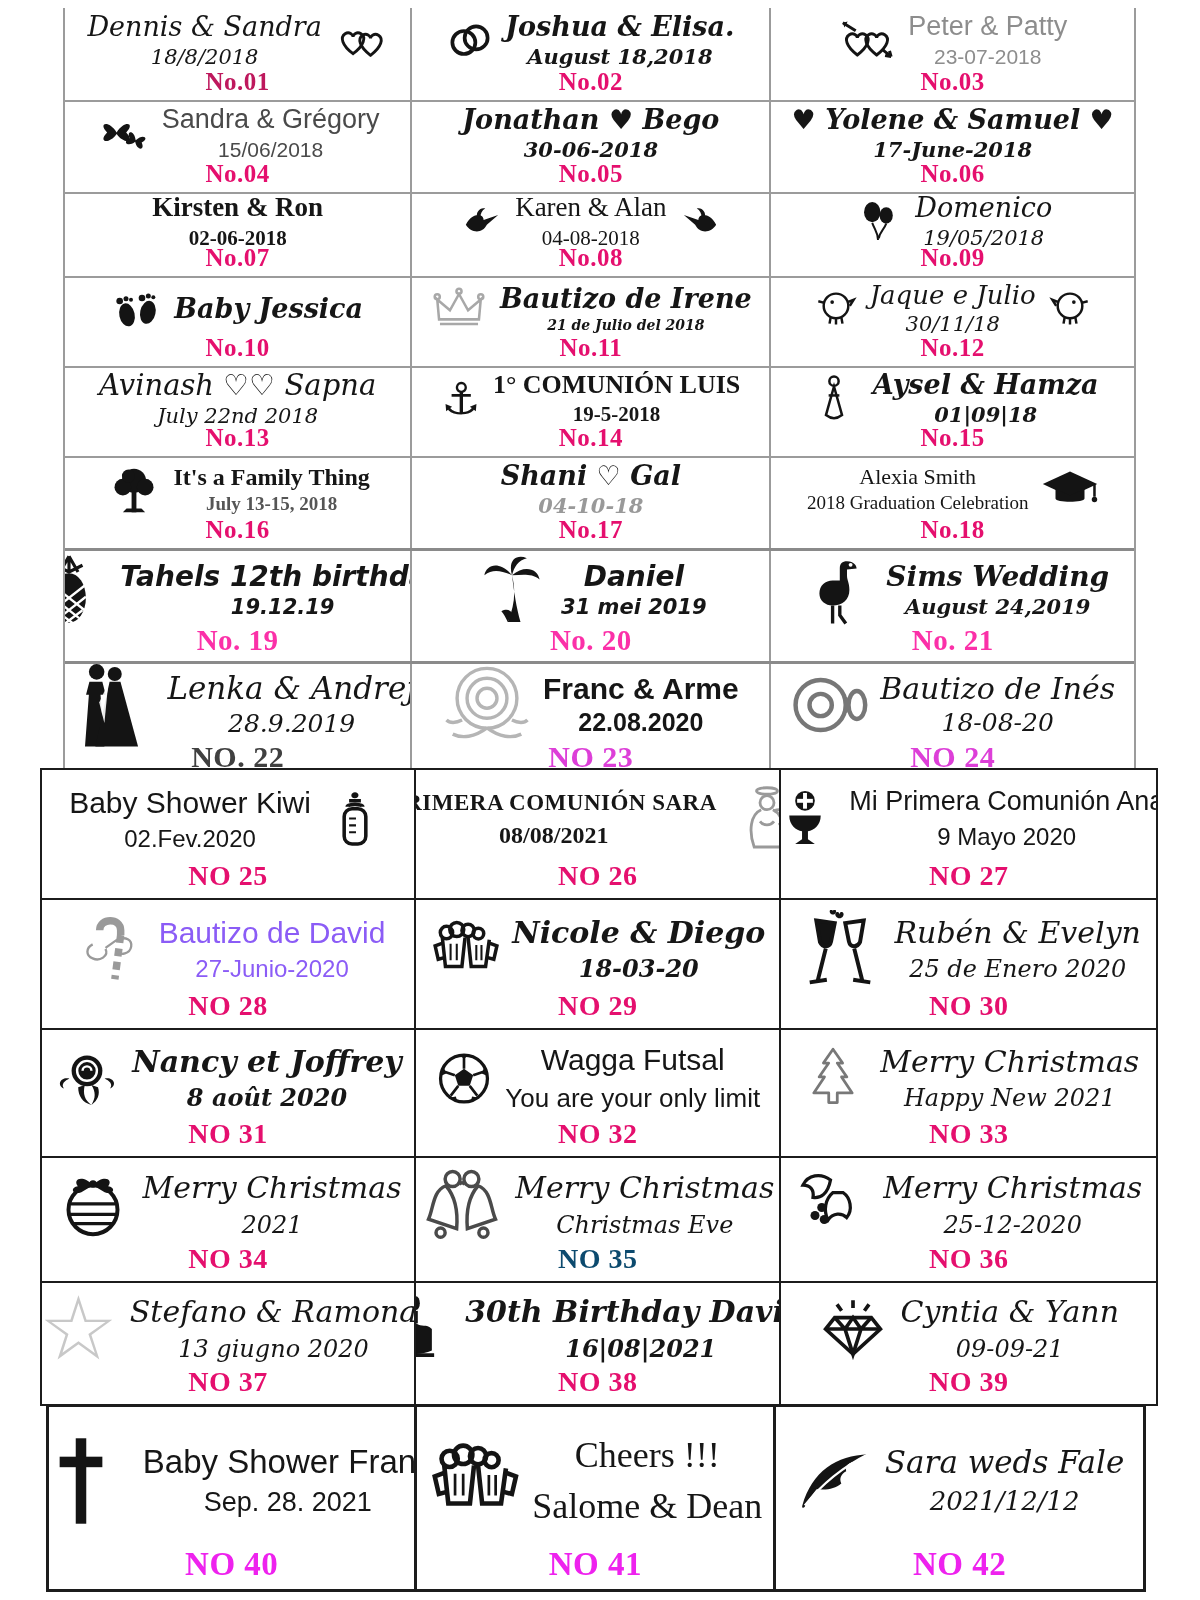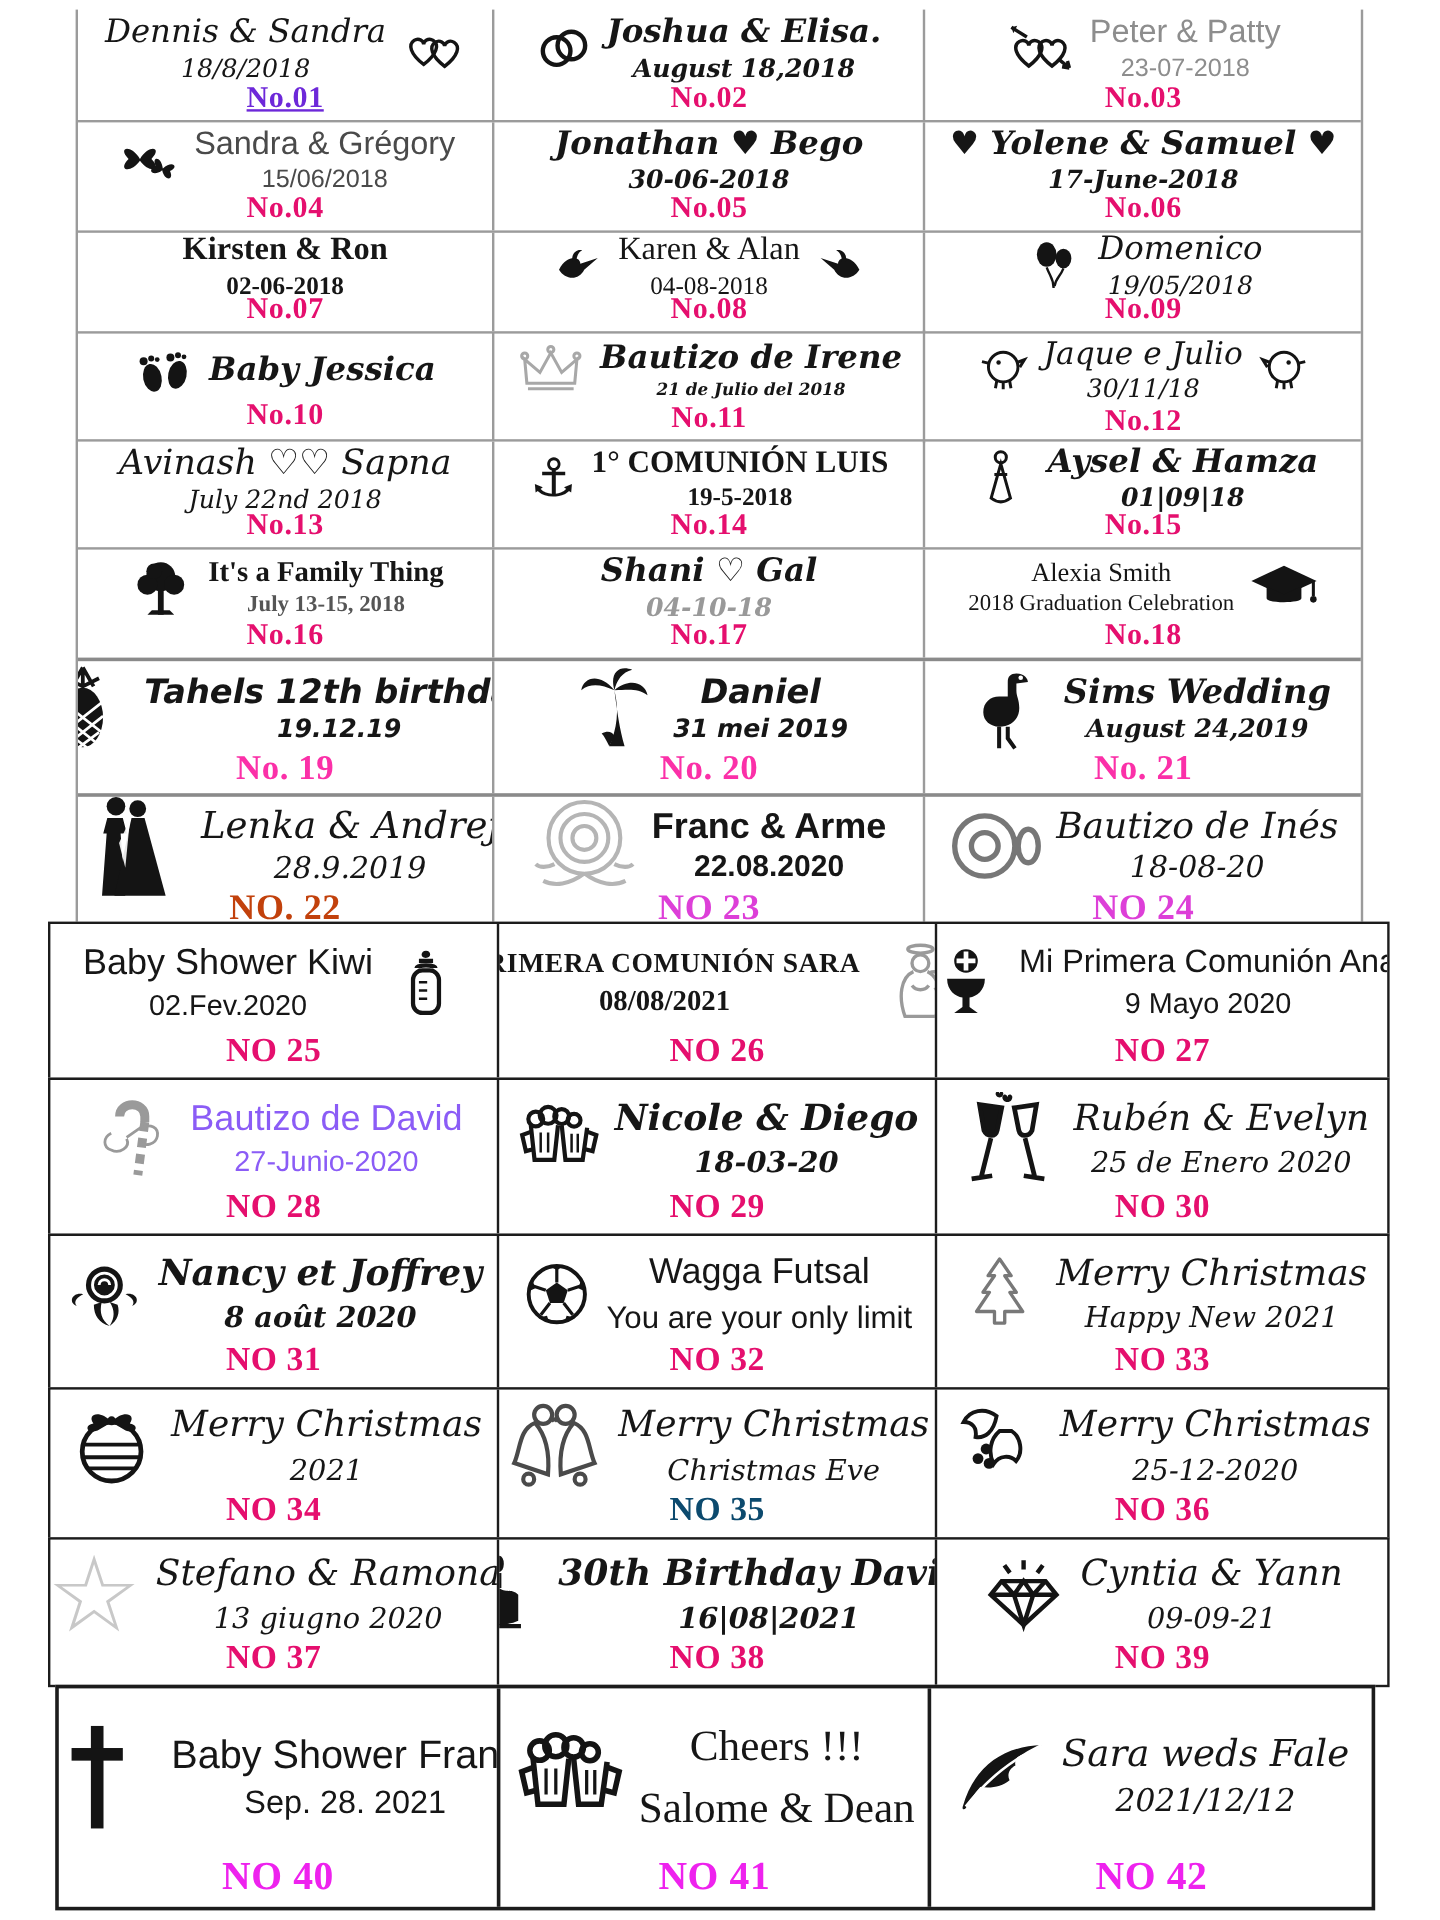--- a/index.html
+++ b/index.html
@@ -76,21 +76,21 @@
             </div>
             <span class="icon" style="width: 54px; height: 50px;">
               <svg viewBox="0 0 34 26">
                 <g fill="none" stroke="currentColor" stroke-width="1.8">
                   <path d="M12 21C4.8 15.5 3.8 10.5 7 8.4c2.6-1.7 5 .5 5 2.1 0-1.6 2.4-3.8 5-2.1 3.2 2.1 2.2 7.1-5 12.6z"></path>
                   <path d="M23 22C15.8 16.5 14.8 11.5 18 9.4c2.6-1.7 5 .5 5 2.1 0-1.6 2.4-3.8 5-2.1 3.2 2.1 2.2 7.1-5 12.6z"></path>
                 </g>
               </svg>
             </span>
           </div>
-          <div class="num" style="color: #6d28d9; text-decoration: underline;">No.01</div>
+          <div class="num" style="color: #be185d;">No.01</div>
         </div>
         <div class="cell c1 cell2">
           <div class="content">
             <span class="icon" style="width: 46px; height: 42px;">
               <svg viewBox="0 0 30 24">
                 <g fill="none" stroke="currentColor" stroke-width="2.4">
                   <circle cx="11" cy="13" r="7.5"></circle>
                   <circle cx="19" cy="10" r="7.5"></circle>
                 </g>
               </svg>
@@ -200,21 +200,21 @@
               </svg>
             </span>
             <div class="lines">
               <div class="line l0 f-script">Domenico</div>
               <div class="line l1 f-script">19/05/2018</div>
             </div>
           </div>
           <div class="num" style="color: rgb(229, 15, 110);">No.09</div>
         </div>
       </div>
-      <div class="row r4" style="height: 88px; align-items: center;">
+      <div class="row r4" style="height: 88px;">
         <div class="cell c0 cell10">
           <div class="content">
             <span class="icon" style="width: 50px; height: 46px;">
               <svg viewBox="0 0 30 26">
                 <g fill="currentColor">
                   <ellipse cx="9" cy="16.5" rx="4.6" ry="7" transform="rotate(-12 9 16.5)"></ellipse>
                   <circle cx="4.6" cy="8.2" r="2"></circle>
                   <circle cx="8.4" cy="6.8" r="1.5"></circle>
                   <circle cx="11.4" cy="7.4" r="1.2"></circle>
                   <ellipse cx="21.5" cy="15" rx="4.6" ry="7" transform="rotate(12 21.5 15)"></ellipse>
@@ -442,21 +442,21 @@
                   <path d="M16 8h4.2L27 33H10.5z"></path>
                 </g>
                 <path d="M15.5 8.5L12 16l2 8z" fill="#fff" opacity=".9"></path>
               </svg>
             </span>
             <div class="lines">
               <div class="line l0 f-script">Lenka &amp; Andrej</div>
               <div class="line l1 f-script">28.9.2019</div>
             </div>
           </div>
-          <div class="num" style="color: #c2410c; text-align: center;">NO. 22</div>
+          <div class="num" style="color: #404040; text-align: center;">NO. 22</div>
         </div>
         <div class="cell c1 cell23">
           <div class="content">
             <span class="icon" style="width: 88px; height: 81px; color: rgb(181, 181, 181);">
               <svg viewBox="0 0 28 26">
                 <g fill="none" stroke="currentColor" stroke-width="1.1">
                   <circle cx="14" cy="11" r="3.2"></circle>
                   <circle cx="14" cy="11" r="6.4"></circle>
                   <circle cx="14" cy="11" r="9.6"></circle>
                   <path d="M14 20.5c-4 3-8 3.5-11 2M14 20.5c4 3 8 3.5 11 2M6 18c-2 1-4 1-5 0M22 18c2 1 4 1 5 0"></path>

